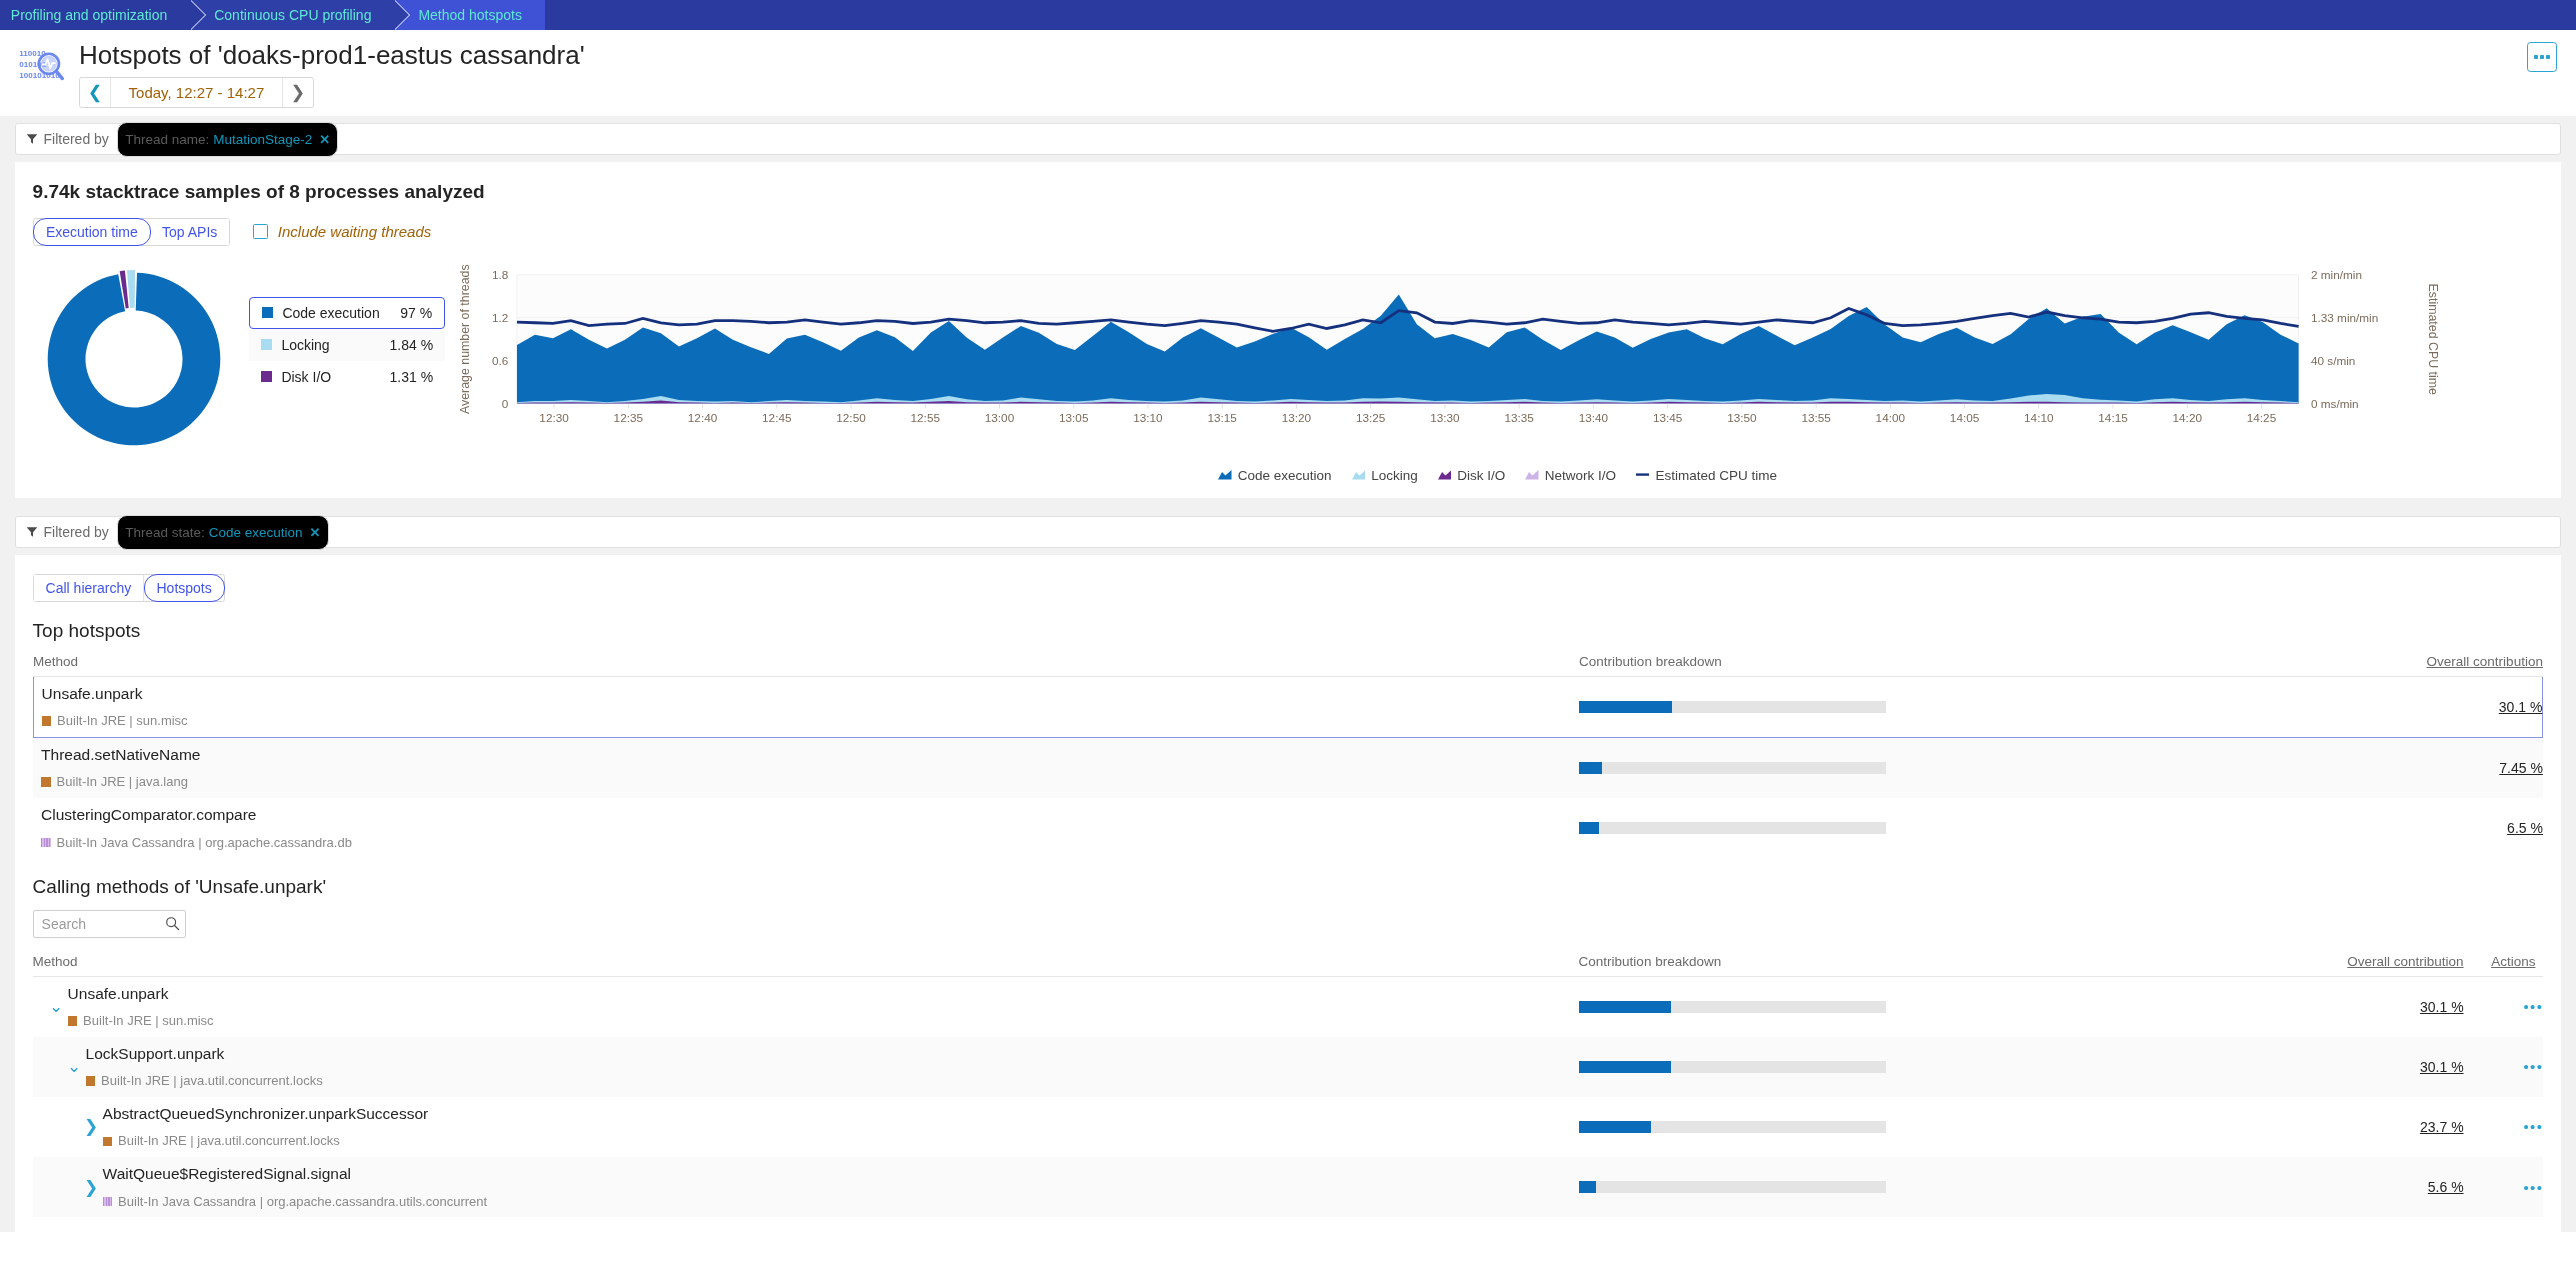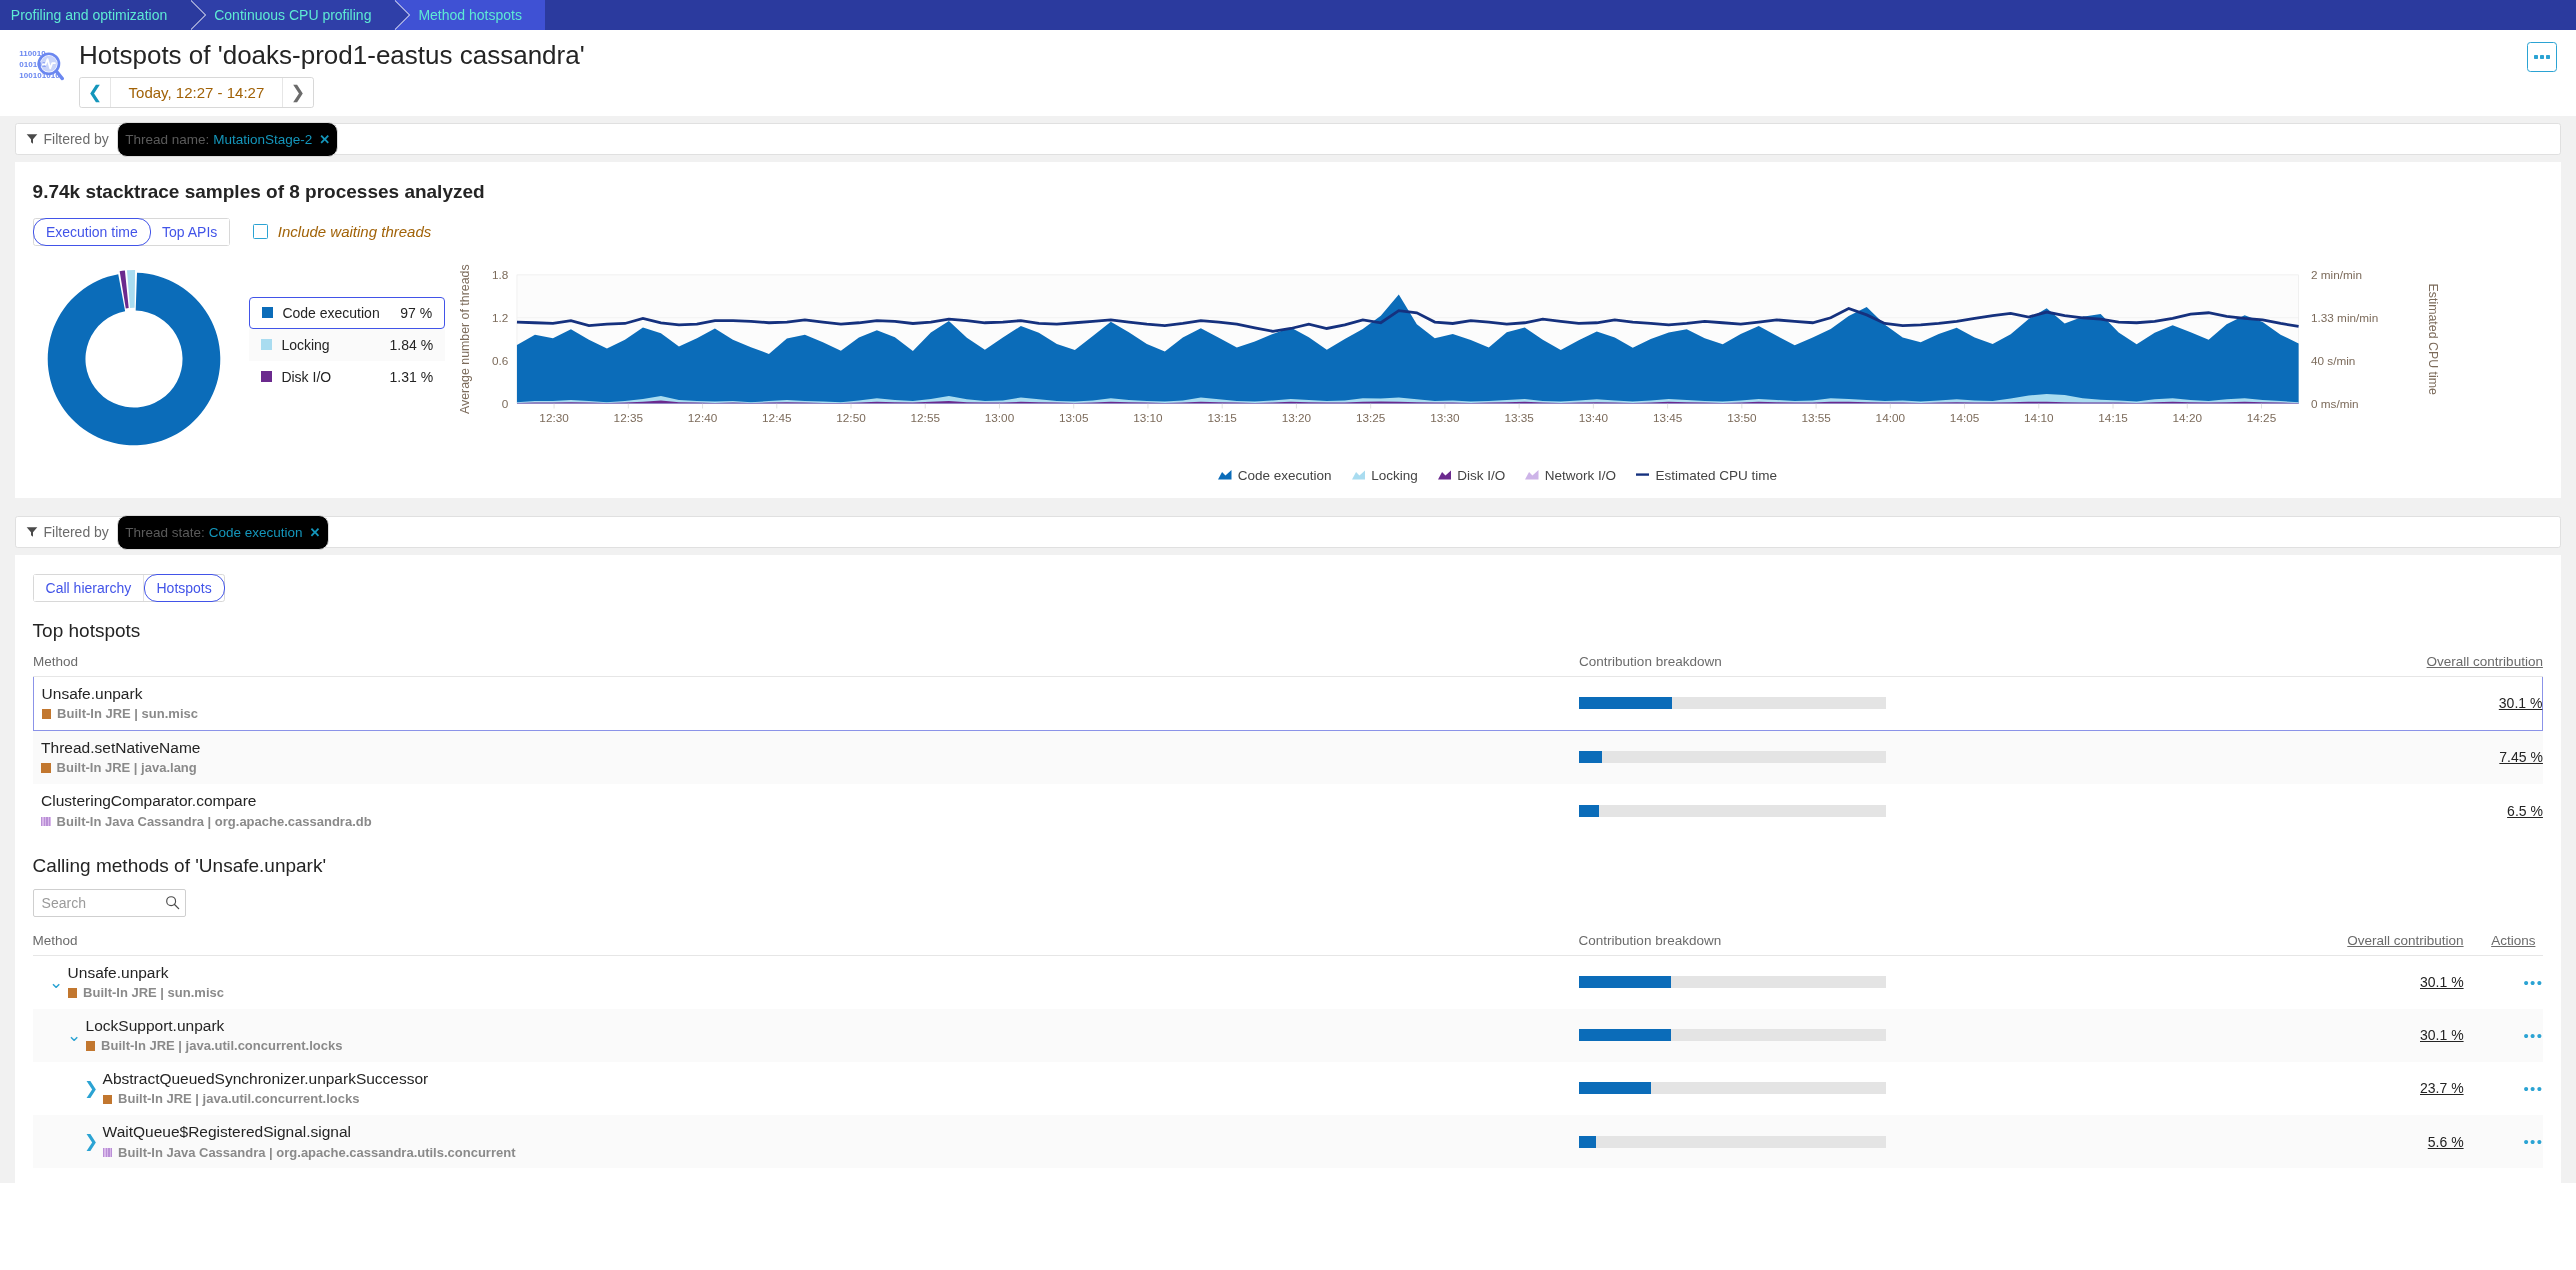--- a/index.html
+++ b/index.html
@@ -311,24 +311,23 @@
   tr.row-sel td:last-child { border-right: 0.7px solid #8b93e8; }
 
   .m-name {
     font-size: 15.5px;
     color: #242424;
     line-height: 1.2;
   }
   .m-sub {
     font-size: 13px;
     color: #8a8a8a;
-    margin-top: 3px;
+    margin-top: 10px;
     display: flex; align-items: center;
     line-height: 1.2;
-    font-weight: bold;
   }
   .m-sw {
     width: 9.5px; height: 9.5px;
     margin-right: 6px;
     flex: 0 0 9.5px;
     display: inline-block;
   }
   .m-sw.jre { background: #c2772f; }
   .m-sw.cass {
     background: #d9b8ea;

